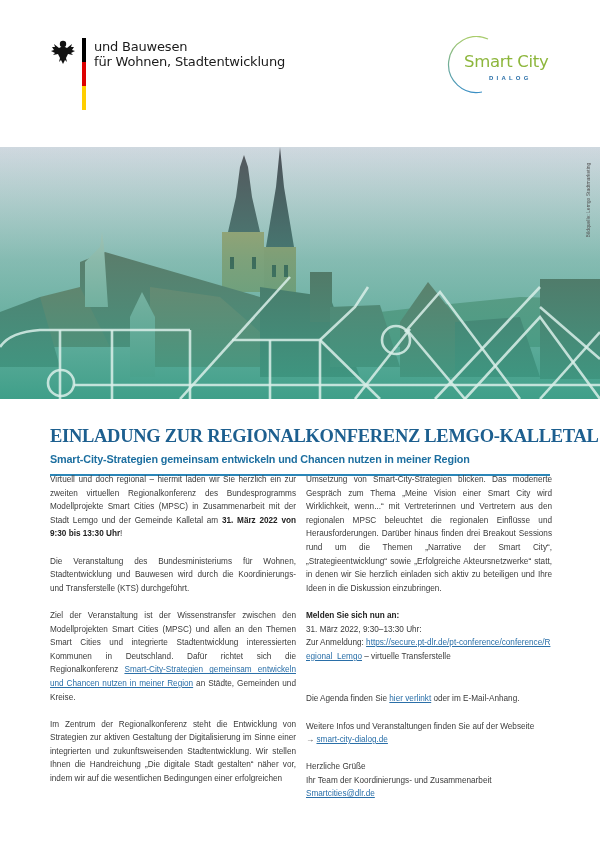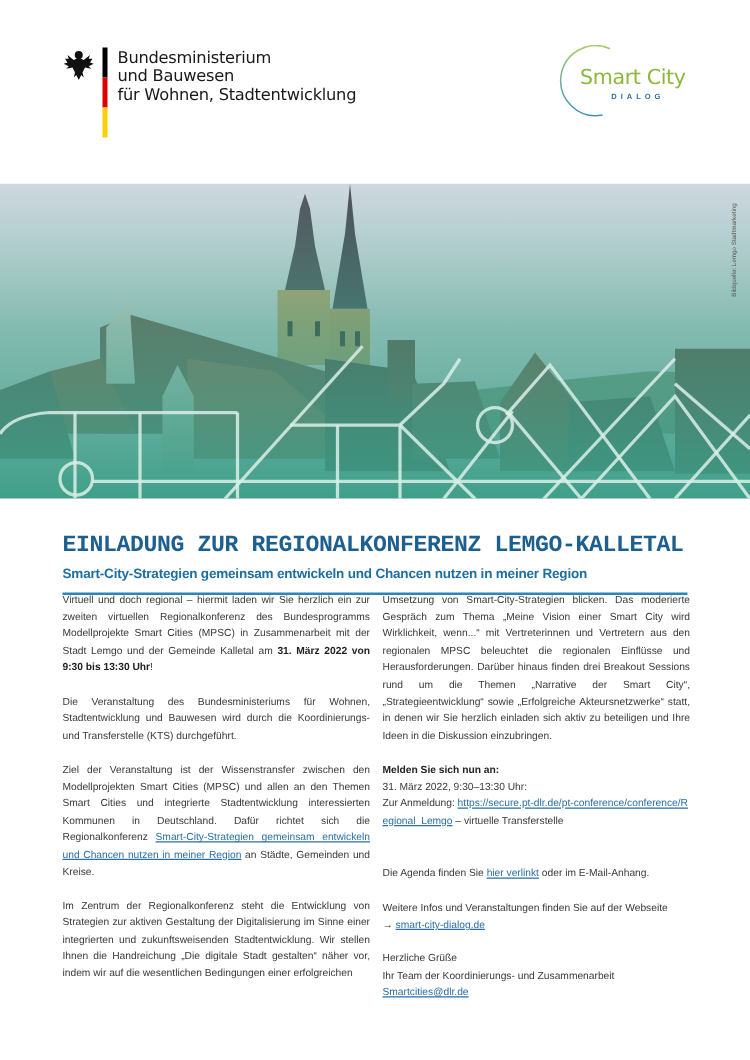--- a/index.html
+++ b/index.html
@@ -18,21 +18,21 @@
   .scd svg { position: absolute; left: 0; top: 0; }
   .scd-title { position: absolute; left: 18px; top: 16px; font-size: 16.5px; color: #8db63c; font-family: "DejaVu Sans", sans-serif; white-space: nowrap; letter-spacing: -0.3px; }
   .scd-sub { position: absolute; left: 43px; top: 39px; font-size: 6px; letter-spacing: 3.2px; color: #2a6fa8; font-weight: bold; }
 
   
   .hero { position: absolute; left: 0; top: 147px; width: 600px; height: 252px; overflow: hidden; background: linear-gradient(#cfd8df, #dde3e6 55%, #e4e7e6); }
   .credit { position: absolute; left: 583px; top: 150px; width: 10px; height: 100px; }
   .credit span { position: absolute; left: 50%; top: 50%; transform: translate(-50%,-50%) rotate(-90deg); font-size: 5px; color: #555; white-space: nowrap; }
 
   
-  .headline { position: absolute; left: 50px; top: 426px; font-size: 18.5px; font-weight: bold; color: #1d5f8f; letter-spacing: -0.3px; white-space: nowrap; font-family: Liberation Mono, monospace; }
+  .headline { position: absolute; left: 50px; top: 426px; font-size: 18.5px; font-weight: bold; color: #1d5f8f; letter-spacing: -0.3px; white-space: nowrap; font-family: Liberation Serif, serif; }
   .subline { position: absolute; left: 50px; top: 453px; font-size: 10.8px; font-weight: bold; color: #1d6fa0; white-space: nowrap; letter-spacing: -0.15px; }
   .rule { position: absolute; left: 50px; top: 474px; width: 500px; height: 1.5px; background: #2a86b8; }
 
   
   .col { position: absolute; top: 473px; width: 246px; font-size: 8.2px; line-height: 13.6px; color: #3a3a3a; text-align: justify; font-family: "Liberation Sans", sans-serif; }
   .col.left { left: 50px; }
   .col.right { left: 306px; }
   .col p { margin-bottom: 13.6px; }
   .col b { color: #222; }
   .lnk { color: #2a6fa8; text-decoration: underline; }
@@ -47,21 +47,20 @@
       <circle cx="13" cy="6" r="3.2"></circle>
       <path d="M13 8 L9 10 L4 6 L5 9 L2 9 L4 12 L1 13 L5 15 L3 17 L8 16 L10 20 L9 24 L11 22 L13 26 L15 22 L17 24 L16 20 L18 16 L23 17 L21 15 L25 13 L22 12 L24 9 L21 9 L22 6 L17 10 Z"></path>
     </g>
   </svg>
   <div class="flagbar">
     <span style="background:#000"></span>
       <span style="background:#dd0000"></span>
       <span style="background:#ffce00"></span>
   </div>
   <div class="ministry">
-    <div>Bundesministerium</div>
     <div>und Bauwesen</div>
     <div>für Wohnen, Stadtentwicklung</div>
   </div>
 </div>
 
 <div class="scd">
   <svg width="120" height="58">
     <defs>
       <linearGradient id="arcg" x1="0" y1="0" x2="0" y2="1">
         <stop offset="0" stop-color="#a9cc6a"></stop>

